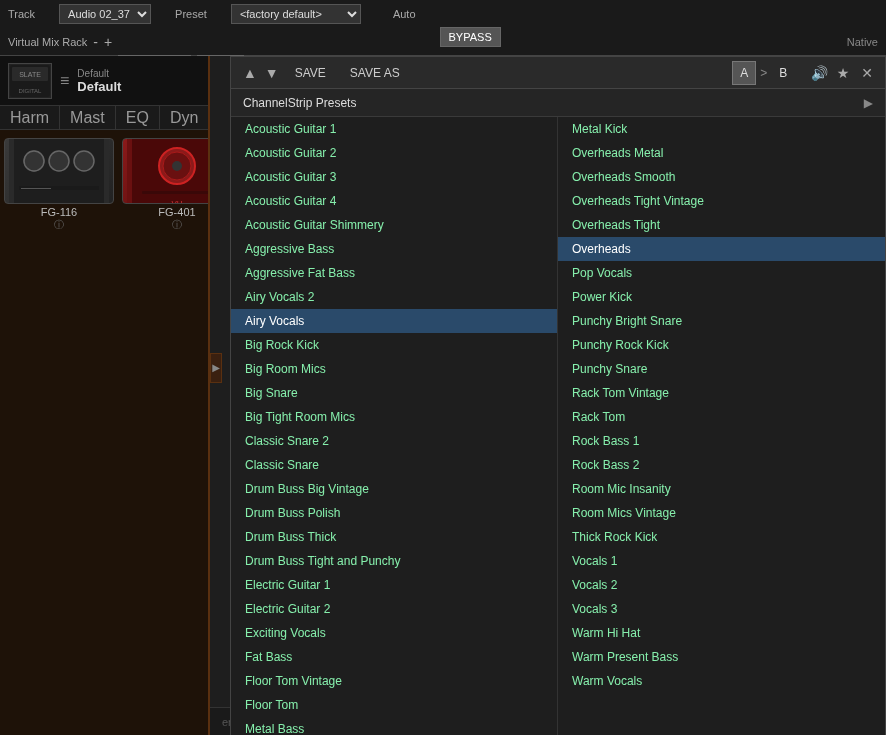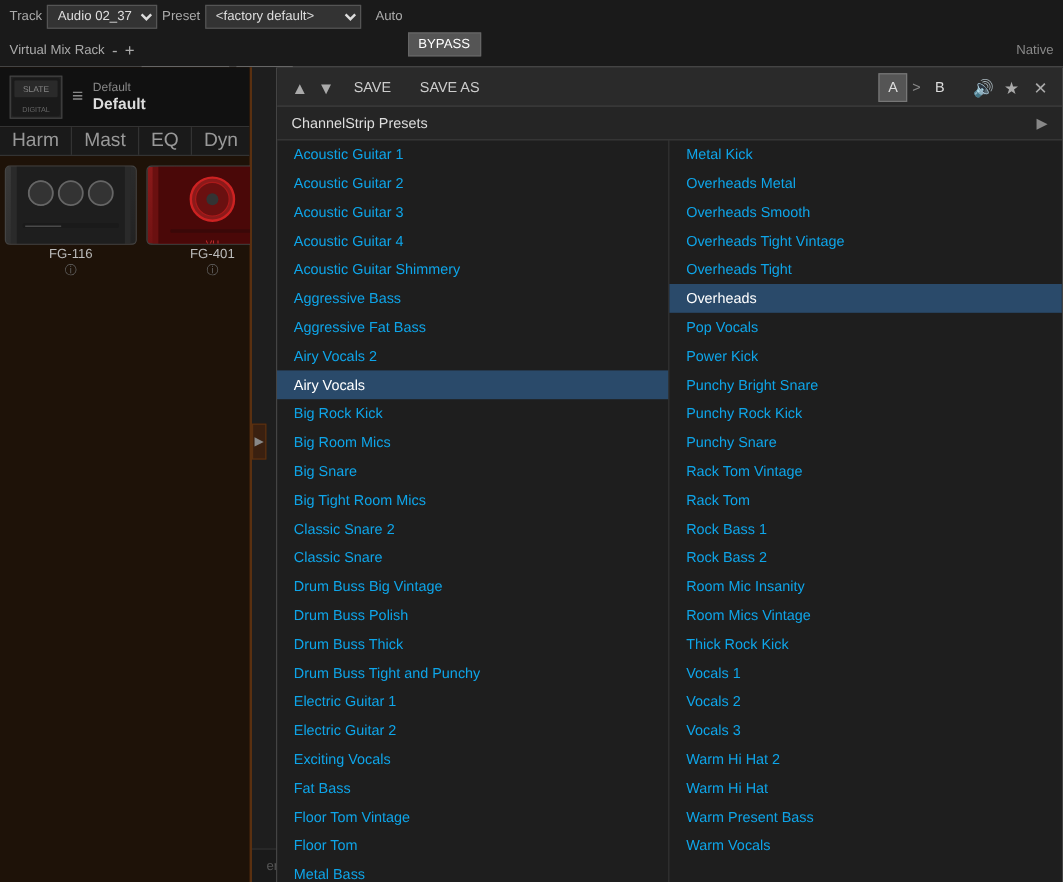--- a/index.html
+++ b/index.html
@@ -18,21 +18,21 @@
       border-bottom: 1px solid #444;
       height: 56px;
       display: flex;
       flex-direction: column;
     }
     .top-bar-row1 {
       display: flex;
       align-items: center;
       height: 28px;
       padding: 0 8px;
-      gap: 4px;
+      gap: 24px;
     }
     .top-bar-row2 {
       display: flex;
       align-items: center;
       height: 28px;
       padding: 0 8px;
       gap: 6px;
     }
     .track-label {
       color: #aaa;
@@ -331,21 +331,21 @@
       max-height: calc(735px - 56px - 32px - 28px);
     }
     .preset-col {
       border-right: 1px solid #333;
     }
     .preset-col:last-child {
       border-right: none;
     }
     .preset-item {
       padding: 5px 14px;
-      color: #0ea5e9;
+      color: #86efac;
       font-size: 12px;
       cursor: pointer;
       white-space: nowrap;
       overflow: hidden;
       text-overflow: ellipsis;
     }
     .preset-item.highlighted {
       background: #2a4a6a;
       color: #fff;
     }
@@ -597,21 +597,20 @@
             <div class="preset-item">Rack Tom Vintage</div>
             <div class="preset-item">Rack Tom</div>
             <div class="preset-item">Rock Bass 1</div>
             <div class="preset-item">Rock Bass 2</div>
             <div class="preset-item">Room Mic Insanity</div>
             <div class="preset-item">Room Mics Vintage</div>
             <div class="preset-item">Thick Rock Kick</div>
             <div class="preset-item">Vocals 1</div>
             <div class="preset-item">Vocals 2</div>
             <div class="preset-item">Vocals 3</div>
-            <div class="preset-item">Warm Hi Hat 2</div>
             <div class="preset-item">Warm Hi Hat</div>
             <div class="preset-item">Warm Present Bass</div>
             <div class="preset-item">Warm Vocals</div>
           </div>
       </div>
     </div>
 
     <div class="bottom-bar">
       <span>empty</span>
     </div>

